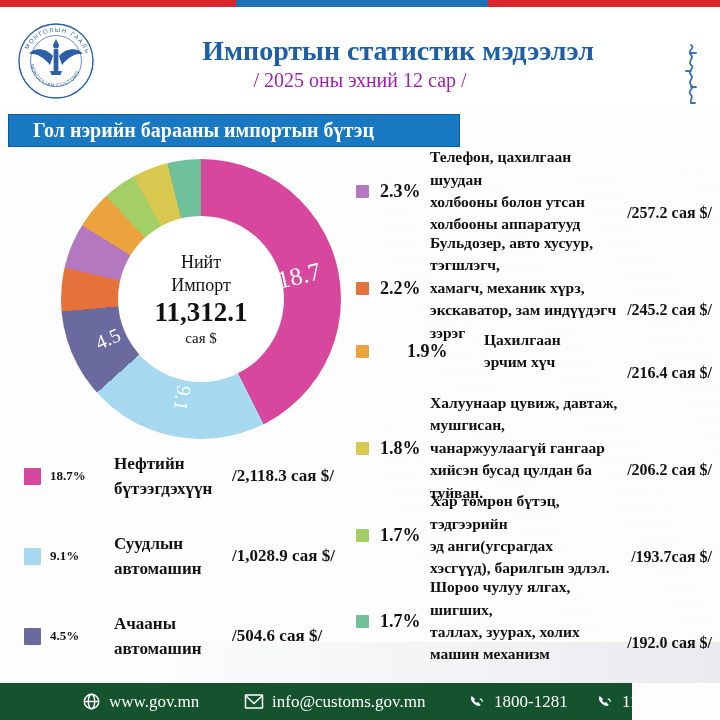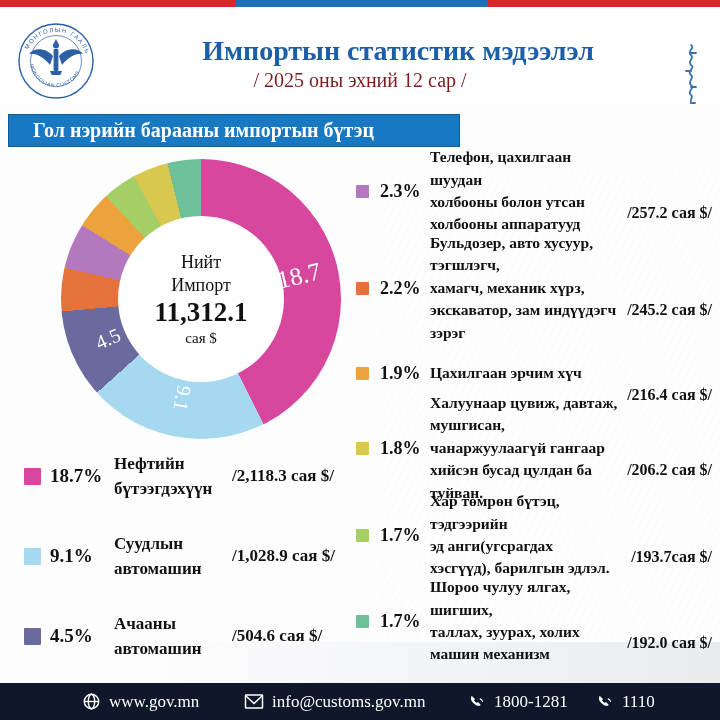--- a/index.html
+++ b/index.html
@@ -9,21 +9,21 @@
 
   
   .topbar{top:0;height:7px;}
   .tb-red1{left:0;width:236px;background:#d9262b;}
   .tb-blue{left:236px;width:252px;background:#1e70b8;}
   .tb-red2{left:488px;width:232px;background:#d9262b;}
 
   
   .header{top:7px;left:0;width:720px;height:98px;background:#fff;}
   .title{top:28px;left:0;width:720px;text-align:center;font-size:28px;font-weight:bold;color:#1c5fa8;padding-left:38px;}
-  .subtitle{top:62px;left:0;width:720px;text-align:center;font-size:20px;color:#7f1d1d;}
+  .subtitle{top:62px;left:0;width:720px;text-align:center;font-size:20px;color:#a21caf;}
   .logo{top:14px;left:16px;}
   .mscript{top:34px;left:678px;}
 
   
   .texture{left:380px;top:170px;width:340px;height:470px;opacity:.5;pointer-events:none;
     background:repeating-linear-gradient(115deg,rgba(125,135,150,.06) 0 1px,transparent 1px 7px);}
   .preband{left:0;top:642px;width:720px;height:41px;pointer-events:none;
     background:linear-gradient(90deg,rgba(233,235,238,0) 20%,#e9ebee 100%);}
 
   
@@ -36,33 +36,33 @@
   .hole{left:57px;top:57px;width:166px;height:166px;border-radius:50%;background:#fff;
         display:flex;flex-direction:column;align-items:center;justify-content:center;text-align:center;}
   .hole .l1,.hole .l2{font-size:18px;line-height:1.25;}
   .hole .val{font-size:27px;font-weight:bold;line-height:1.2;}
   .hole .unit{font-size:15px;line-height:1.2;}
   .slice-label{position:absolute;color:#fff;font-family:"Liberation Serif",serif;}
 
   
   .lrow{left:24px;width:320px;display:flex;align-items:center;}
   .lrow .sq{width:17px;height:17px;margin-right:9px;flex:none;border-radius:1px;}
-  .lrow .pct{width:64px;font-size:19px;font-weight:bold;flex:none;}
+  .lrow .pct{width:64px;font-size:13px;font-weight:bold;flex:none;}
   .lrow .name{width:118px;font-size:17px;font-weight:bold;line-height:1.5;white-space:pre-line;flex:none;}
   .lrow .val{font-size:17px;font-weight:bold;}
 
   
   .rrow{left:356px;width:356px;display:flex;align-items:center;}
   .rrow .sq{width:13px;height:13px;margin-right:11px;flex:none;border-radius:1px;}
   .rrow .pct{width:50px;font-size:18px;font-weight:bold;flex:none;}
   .rrow .desc{flex:1;font-size:15.5px;font-weight:bold;line-height:1.45;white-space:pre-line;}
   .rrow .val{font-size:16px;font-weight:bold;white-space:nowrap;margin-left:4px;margin-top:44px;}
 
   
-  .footer{left:0;top:683px;width:720px;height:37px;background:#0f172a;}
+  .footer{left:0;top:683px;width:632px;height:37px;background:#14532d;}
   .fitem{position:absolute;top:0;height:37px;display:flex;align-items:center;gap:8px;color:#fff;font-size:17px;}
   .fitem svg{display:block;}
 </style>
 </head>
 <body>
 
 <div class="abs topbar tb-red1"></div>
 <div class="abs topbar tb-blue"></div>
 <div class="abs topbar tb-red2"></div>
 
@@ -153,21 +153,21 @@
   <div class="val">/257.2 сая $/</div>
 </div>
 <div class="abs rrow" style="top:252px;height:72px;">
   <div class="sq" style="background-color: rgb(229, 113, 59);"></div>
   <div class="pct">2.2%</div>
   <div class="desc">Бульдозер, авто хусуур, тэгшлэгч,
 хамагч, механик хүрз,
 экскаватор, зам индүүдэгч зэрэг</div>
   <div class="val">/245.2 сая $/</div>
 </div>
-<div class="abs rrow" style="top:353px;height:40px;">
+<div class="abs rrow" style="top:331px;height:40px;gap:27px;">
   <div class="sq" style="background-color: rgb(236, 163, 61);"></div>
   <div class="pct">1.9%</div>
   <div class="desc">Цахилгаан эрчим хүч</div>
   <div class="val">/216.4 сая $/</div>
 </div>
 <div class="abs rrow" style="top:412px;height:72px;">
   <div class="sq" style="background-color: rgb(217, 200, 79);"></div>
   <div class="pct">1.8%</div>
   <div class="desc">Халуунаар цувиж, давтаж, мушгисан,
 чанаржуулаагүй гангаар

